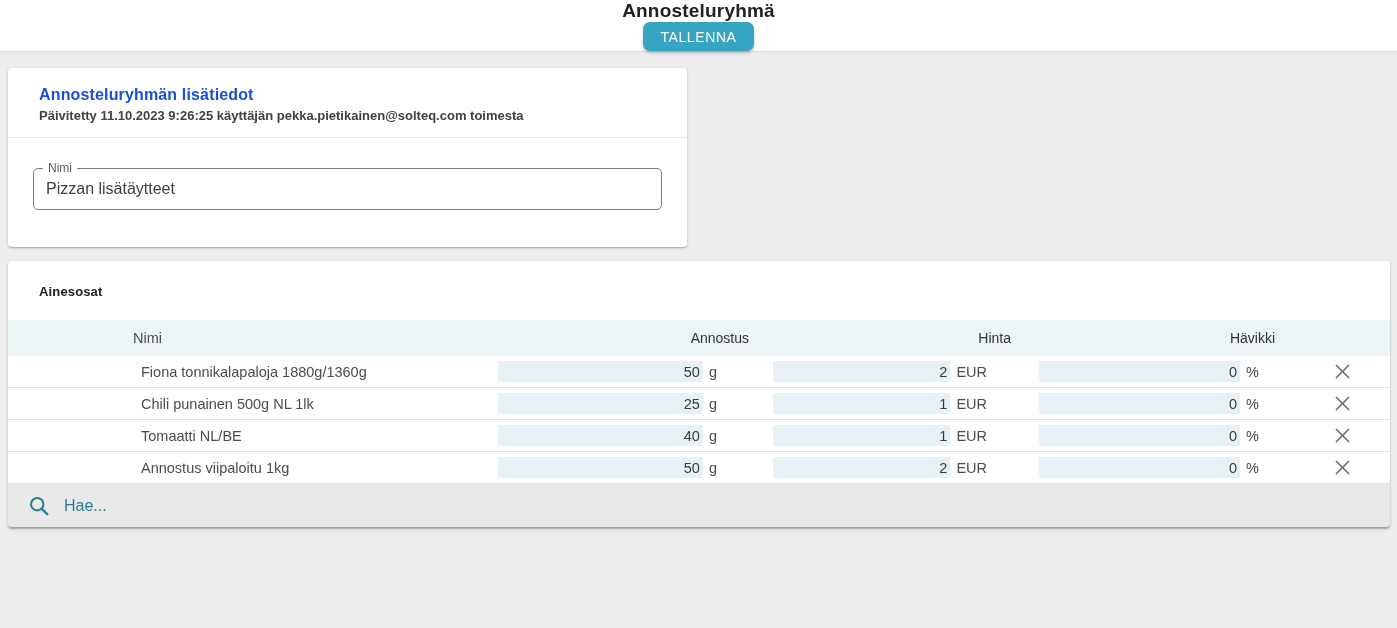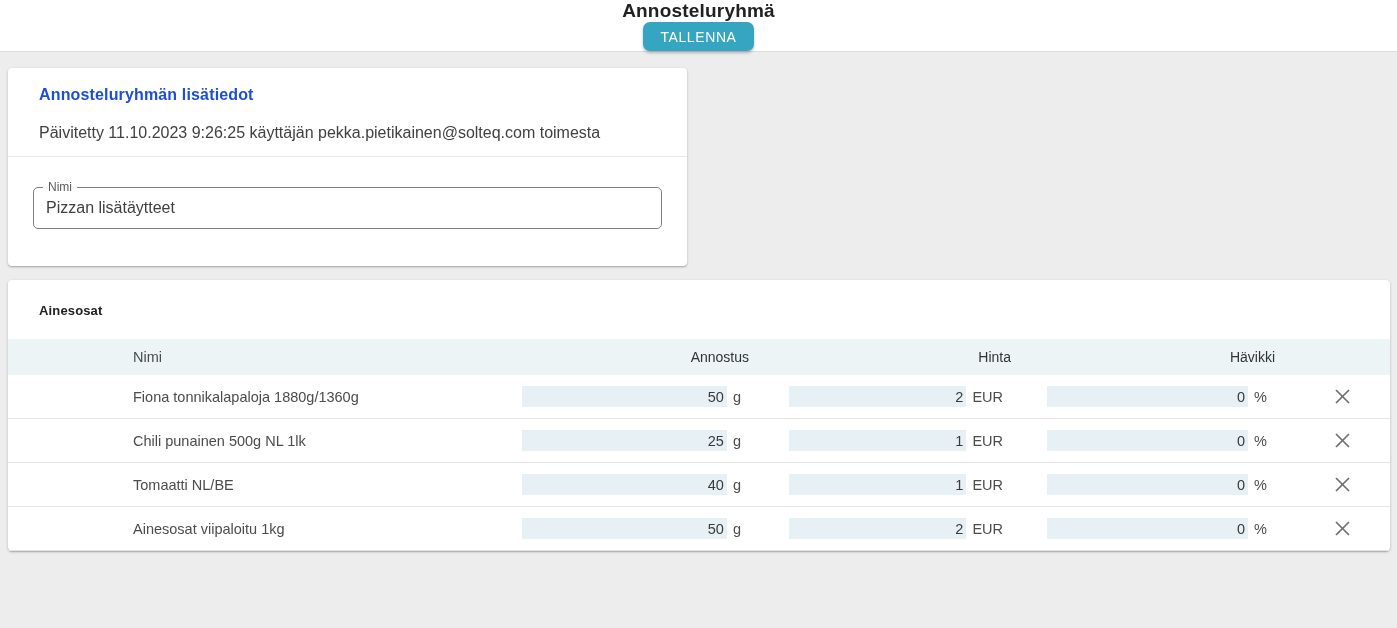--- a/index.html
+++ b/index.html
@@ -55,23 +55,24 @@
   .details-card .card-head {
     padding: 18px 31px 14px 31px;
   }
   .card-head-title {
     font-size: 16px;
     font-weight: 600;
     color: #1d4ed8;
     letter-spacing: 0.15px;
   }
   .card-head-sub {
-    margin-top: 20px;
-    font-size: 16px;
+    margin-top: 4px;
+    font-size: 13px;
     color: #414141;
+    font-weight: bold;
   }
   .divider { border-top: 1px solid #e8e8e8; }
   .details-card .card-body {
     padding: 30px 25px 37px 25px;
   }
 
   
   .outlined-field {
     position: relative;
     height: 42px;
@@ -121,22 +122,23 @@
   }
   .tbl-head {
     background: #edf4f6;
     height: 36px;
     font-size: 14px;
     font-weight: 500;
     color: #333333;
   }
   .tbl-head .num-col { padding-right: 0; }
   .trow {
-    height: 44px;
+    height: 32px;
     border-bottom: 1px solid #e3e3e3;
+    gap: 8px;
   }
   .tbl-head + .trow { border-top: none; }
   .name-col {
     font-size: 14.5px;
     color: #4c4c4c;
     overflow: hidden;
     white-space: nowrap;
   }
   .num-col {
     display: flex;
@@ -308,21 +310,21 @@
         <svg width="17" height="17" viewBox="0 0 17 17">
           <line x1="2" y1="2" x2="15" y2="15" stroke="#6f6f6f" stroke-width="1.7"></line>
           <line x1="15" y1="2" x2="2" y2="15" stroke="#6f6f6f" stroke-width="1.7"></line>
         </svg>
       </button>
     </div>
   </div>
 
   <div class="tbl-row trow">
     <div></div>
-    <div class="name-col">Ainesosat viipaloitu 1kg</div>
+    <div class="name-col">Annostus viipaloitu 1kg</div>
     <div class="num-col">
       <input class="cell-input w-annostus" value="50" style="">
       <span class="unit">g</span>
     </div>
     <div class="num-col">
       <input class="cell-input w-hinta" value="2" style="">
       <span class="unit">EUR</span>
     </div>
     <div class="num-col">
       <input class="cell-input w-havikki" value="0" style="">
@@ -331,13 +333,20 @@
     <div class="del-col">
       <button class="del-btn">
         <svg width="17" height="17" viewBox="0 0 17 17">
           <line x1="2" y1="2" x2="15" y2="15" stroke="#6f6f6f" stroke-width="1.7"></line>
           <line x1="15" y1="2" x2="2" y2="15" stroke="#6f6f6f" stroke-width="1.7"></line>
         </svg>
       </button>
     </div>
   </div>
 
+  <div class="search-row">
+    <svg width="22" height="22" viewBox="0 0 22 22" fill="none">
+      <circle cx="9.2" cy="9.2" r="6.2" stroke="#2a7d94" stroke-width="2.1"></circle>
+      <line x1="13.8" y1="13.8" x2="19.2" y2="19.2" stroke="#2a7d94" stroke-width="2.4" stroke-linecap="round"></line>
+    </svg>
+    <input type="text" placeholder="Hae..." style="">
+  </div>
 </div>
 
 </body></html>

